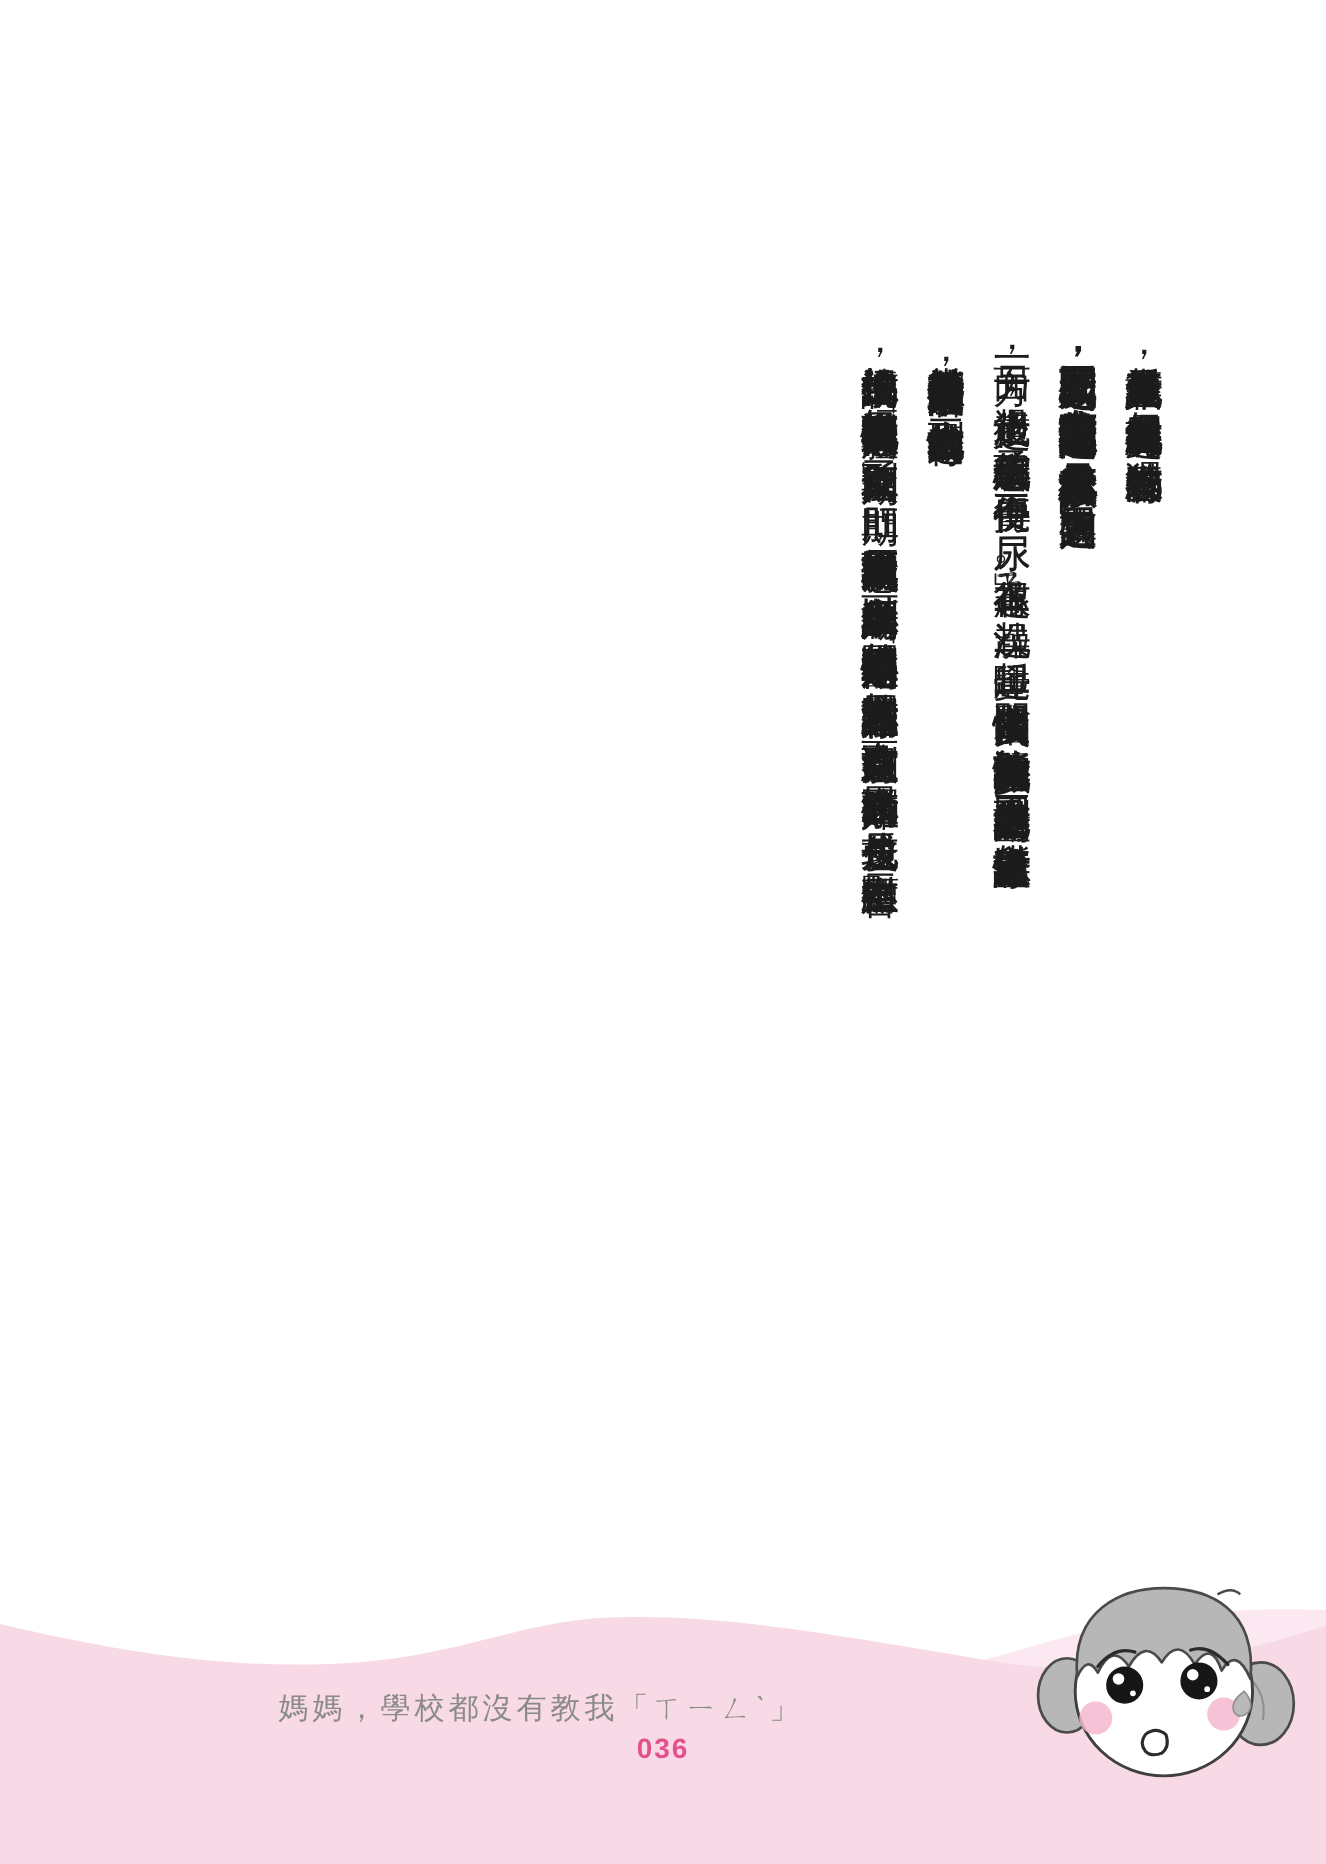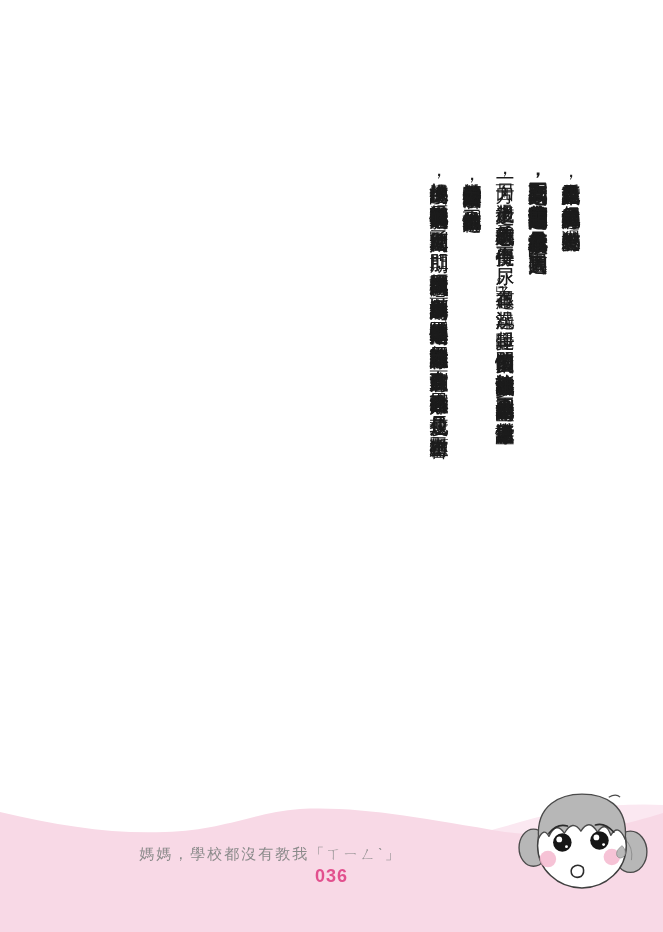--- a/index.html
+++ b/index.html
@@ -47,21 +47,21 @@
     color:#8a8a8a;
     font-size:15px;
     letter-spacing:2px;
     font-family:"Liberation Sans","DejaVu Sans",sans-serif;
   }
   .footer-pagenum{
     position:absolute;
     top:866px;left:0;width:663px;
     text-align:center;
     color:#e2508e;
-    font-size:18px;
+    font-size:14px;
     font-weight:700;
     letter-spacing:1px;
     font-family:"Liberation Sans","DejaVu Sans",sans-serif;
   }
   
   .girl{
     position:absolute;
     left:518px;top:792px;
     width:132px;height:98px;
     display:block;

